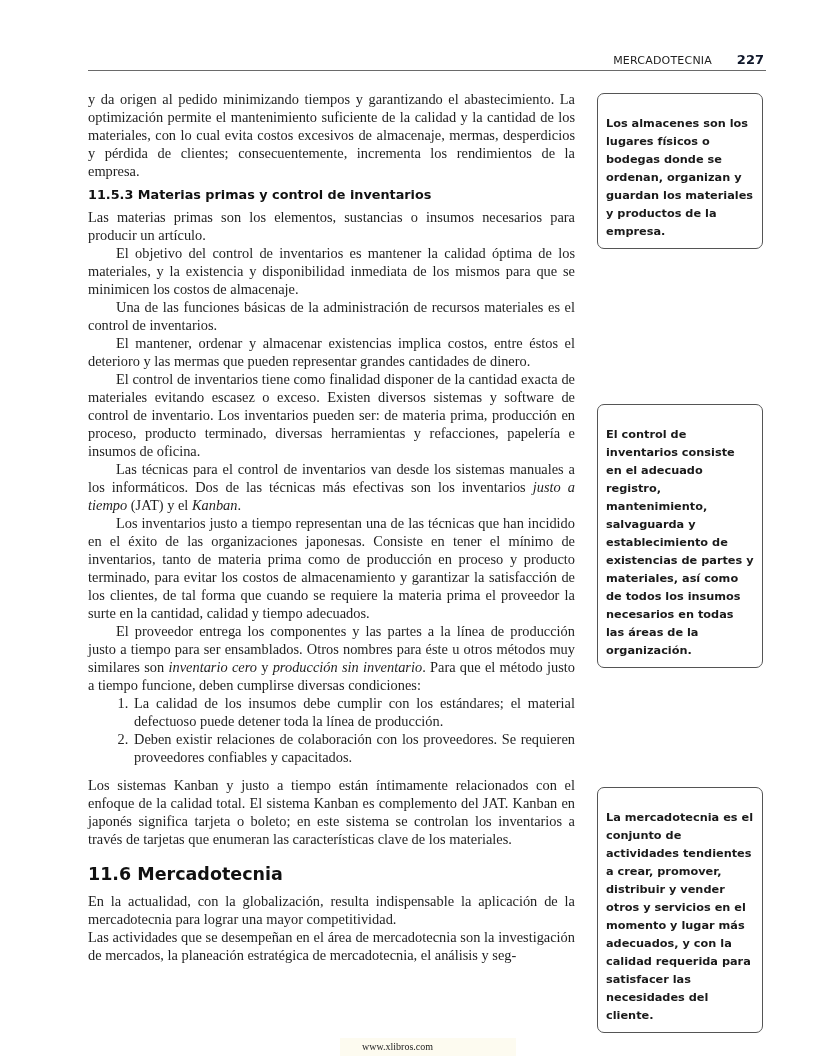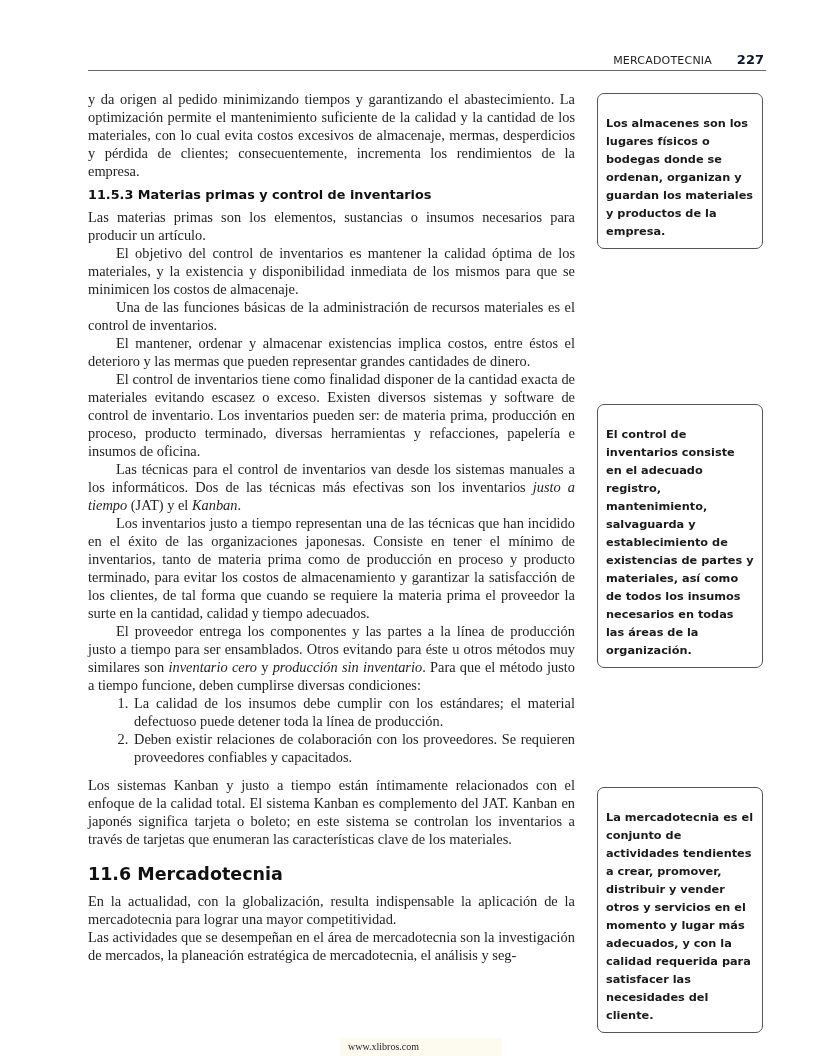--- a/index.html
+++ b/index.html
@@ -12,41 +12,41 @@
   .main p { margin: 0; text-align: justify; hyphens: auto; }
   .main p.indent { text-indent: 28px; }
   .main h3 { font-family: "DejaVu Sans", sans-serif; font-weight: bold; font-size: 12.8px; margin: 6px 0 4px 0; line-height: 18px; color: #111; }
   .main h2 { font-family: "DejaVu Sans", sans-serif; font-weight: bold; font-size: 17.5px; margin: 14px 0 6px 0; line-height: 24px; color: #111; }
   .main ol { margin: 0; padding-left: 44px; }
   .main ol li { text-align: justify; padding-left: 2px; }
   .main .gap { height: 10px; }
   .main i { font-style: italic; }
 
   .sidebox { position: absolute; left: 597px; width: 166px; border: 1.2px solid #555; border-radius: 7px; padding: 21px 8px 7px 8px; font-family: "DejaVu Sans", sans-serif; font-weight: bold; font-size: 11.3px; line-height: 18px; color: #1a1a1a; box-sizing: border-box; }
-  .footer { position: absolute; left: 340px; top: 1038px; width: 154px; height: 18px; background: #fdfbf0; font-family: "Liberation Serif", serif; font-size: 10px; line-height: 18px; padding-left: 8px; color: #222; }
+  .footer { position: absolute; left: 340px; top: 1038px; width: 154px; height: 18px; background: #fdfbf0; font-family: "Liberation Serif", serif; font-size: 10px; line-height: 18px; padding-left: 22px; color: #222; }
 </style>
 </head>
 <body>
 
 <div class="running-head">
   <span class="section">MERCADOTECNIA</span>
   <span class="pageno">227</span>
 </div>
 
 <div class="main">
   <p>y da origen al pedido minimizando tiempos y garantizando el abastecimiento. La optimización permite el mantenimiento suficiente de la calidad y la cantidad de los materiales, con lo cual evita costos excesivos de almacenaje, mermas, desperdicios y pérdida de clientes; consecuentemente, incrementa los rendimientos de la empresa.</p>
   <h3>11.5.3 Materias primas y control de inventarios</h3>
   <p>Las materias primas son los elementos, sustancias o insumos necesarios para producir un artículo.</p>
   <p class="indent">El objetivo del control de inventarios es mantener la calidad óptima de los materiales, y la existencia y disponibilidad inmediata de los mismos para que se minimicen los costos de almacenaje.</p>
   <p class="indent">Una de las funciones básicas de la administración de recursos materiales es el control de inventarios.</p>
   <p class="indent">El mantener, ordenar y almacenar existencias implica costos, entre éstos el deterioro y las mermas que pueden representar grandes cantidades de dinero.</p>
   <p class="indent">El control de inventarios tiene como finalidad disponer de la cantidad exacta de materiales evitando escasez o exceso. Existen diversos sistemas y software de control de inventario. Los inventarios pueden ser: de materia prima, producción en proceso, producto terminado, diversas herramientas y refacciones, papelería e insumos de oficina.</p>
   <p class="indent"><span>Las técnicas para el control de inventarios van desde los sistemas manuales a los informáticos. Dos de las técnicas más efectivas son los inventarios </span><i>justo a tiempo</i><span> (JAT) y el </span><i>Kanban</i><span>.</span></p>
   <p class="indent">Los inventarios justo a tiempo representan una de las técnicas que han incidido en el éxito de las organizaciones japonesas. Consiste en tener el mínimo de inventarios, tanto de materia prima como de producción en proceso y producto terminado, para evitar los costos de almacenamiento y garantizar la satisfacción de los clientes, de tal forma que cuando se requiere la materia prima el proveedor la surte en la cantidad, calidad y tiempo adecuados.</p>
-  <p class="indent"><span>El proveedor entrega los componentes y las partes a la línea de producción justo a tiempo para ser ensamblados. Otros evitando para éste u otros métodos muy similares son </span><i>inventario cero</i><span> y </span><i>producción sin inventario</i><span>. Para que el método justo a tiempo funcione, deben cumplirse diversas condiciones:</span></p>
+  <p class="indent"><span>El proveedor entrega los componentes y las partes a la línea de producción justo a tiempo para ser ensamblados. Otros nombres para éste u otros métodos muy similares son </span><i>inventario cero</i><span> y </span><i>producción sin inventario</i><span>. Para que el método justo a tiempo funcione, deben cumplirse diversas condiciones:</span></p>
   <ol>
     <li>La calidad de los insumos debe cumplir con los estándares; el material defectuoso puede detener toda la línea de producción.</li>
     <li>Deben existir relaciones de colaboración con los proveedores. Se requieren proveedores confiables y capacitados.</li>
   </ol>
   <div class="gap"></div>
   <p>Los sistemas Kanban y justo a tiempo están íntimamente relacionados con el enfoque de la calidad total. El sistema Kanban es complemento del JAT. Kanban en japonés significa tarjeta o boleto; en este sistema se controlan los inventarios a través de tarjetas que enumeran las características clave de los materiales.</p>
   <h2>11.6 Mercadotecnia</h2>
   <p>En la actualidad, con la globalización, resulta indispensable la aplicación de la mercadotecnia para lograr una mayor competitividad.</p>
   <p>Las actividades que se desempeñan en el área de mercadotecnia son la investigación de mercados, la planeación estratégica de mercadotecnia, el análisis y seg-</p>
 </div>

